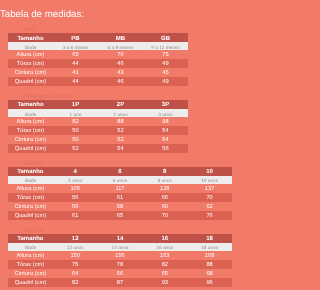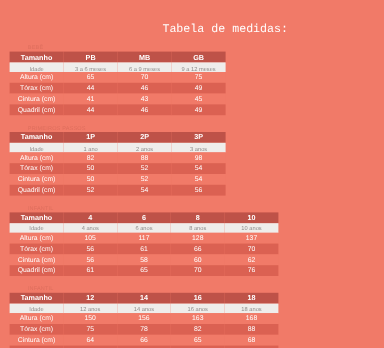--- a/index.html
+++ b/index.html
@@ -1,17 +1,17 @@
 <!DOCTYPE html>
 <html><head>
 <meta charset="utf-8">
 <style>
   html,body{margin:0;padding:0;}
   body{width:240px;height:290px;background:#F17A68;font-family:"Liberation Sans",sans-serif;overflow:hidden;-webkit-font-smoothing:antialiased;text-rendering:geometricPrecision;}
-  .page-title{text-align:right;color:#ffffff;font-size:9.7px;font-weight:400;line-height:11px;padding-top:19px;font-family:Liberation Mono, monospace;}
+  .page-title{text-align:left;color:#ffffff;font-size:9.7px;font-weight:400;line-height:11px;padding-top:9px;}
   .section{margin:0 8px;}
   .section.cols4{margin-right:52px;}
   .section.cols5{margin-right:8px;}
   #sections-root{margin-top:-1.2px;}
   .seclabel{color:#DE6E5D;font-size:4.6px;letter-spacing:0.16px;height:14.2px;line-height:22.7px;padding-left:15.2px;}
   table{border-collapse:collapse;width:100%;table-layout:fixed;}
   th,td{font-size:5.7px;color:#ffffff;text-align:center;height:8.9px;line-height:8.9px;padding:0;font-weight:400;}
   tr.hdr th{background:#BE5248;font-weight:bold;height:9.2px;line-height:9.2px;font-size:6px;}
   tr.age td{background:#EFEDEB;color:#8F8D8C;height:7.9px;line-height:7.9px;font-size:4.75px;vertical-align:middle;}
   tr.age td span{display:block;position:relative;top:2.4px;}

